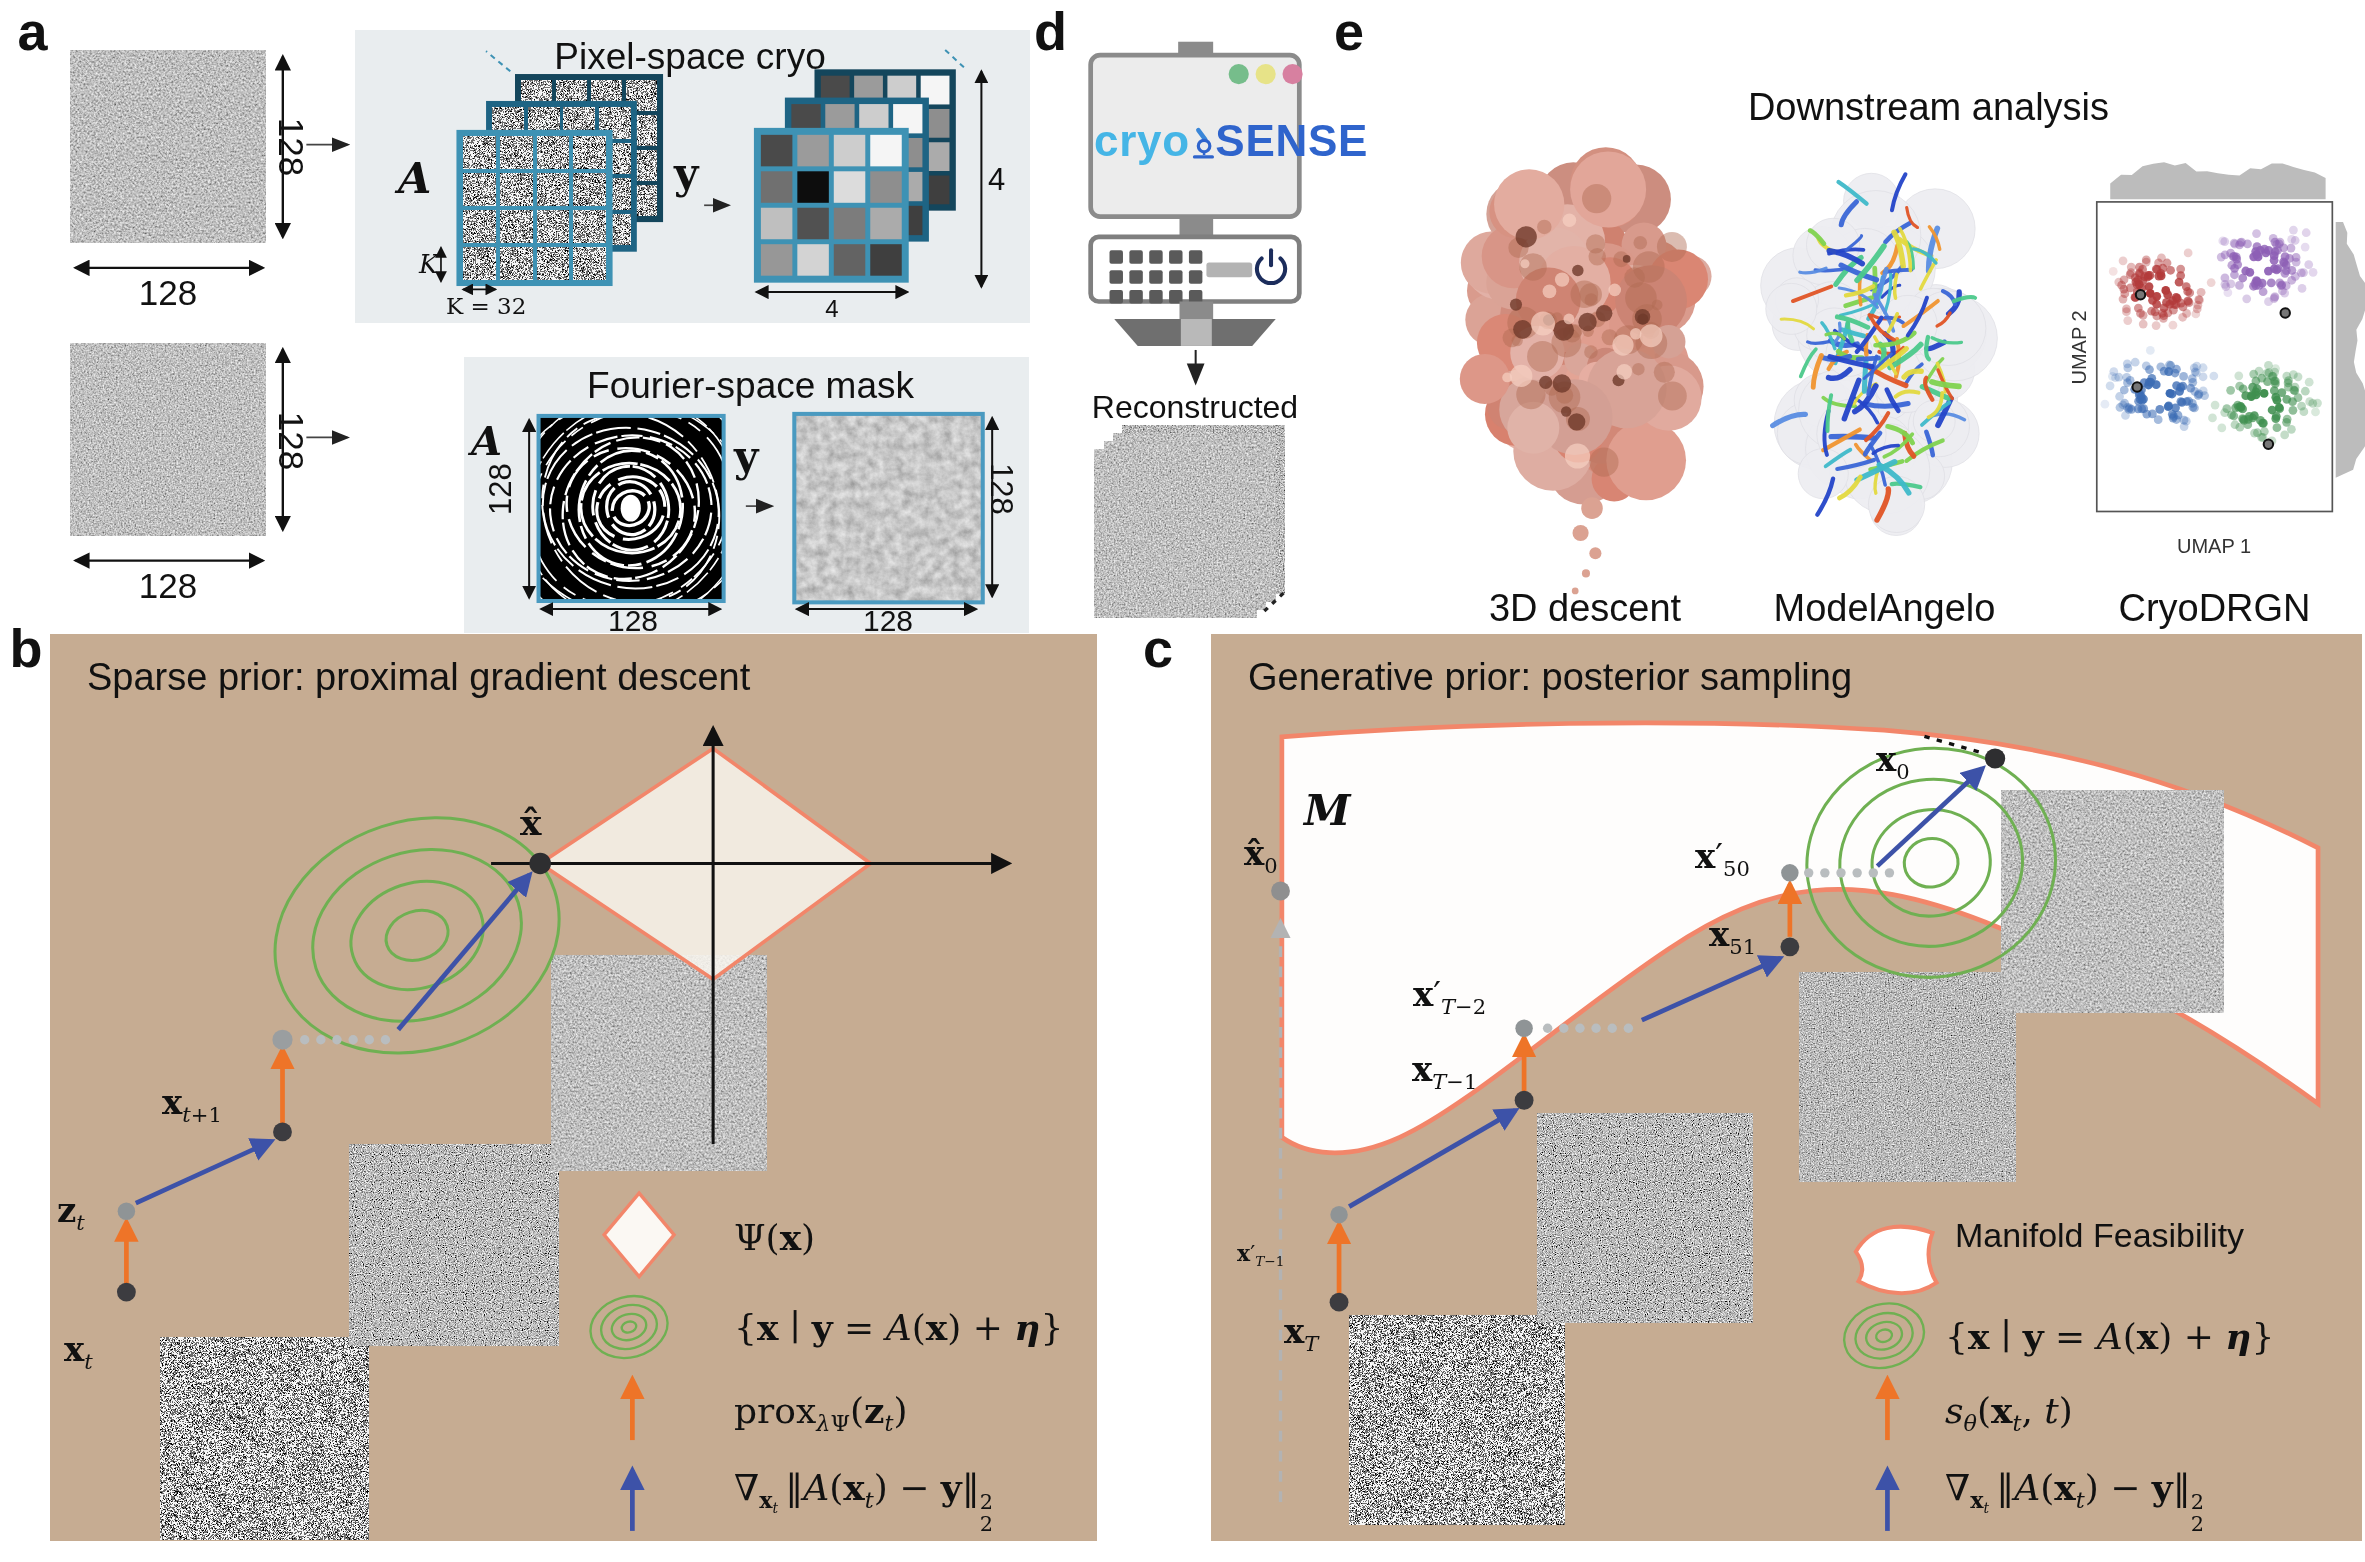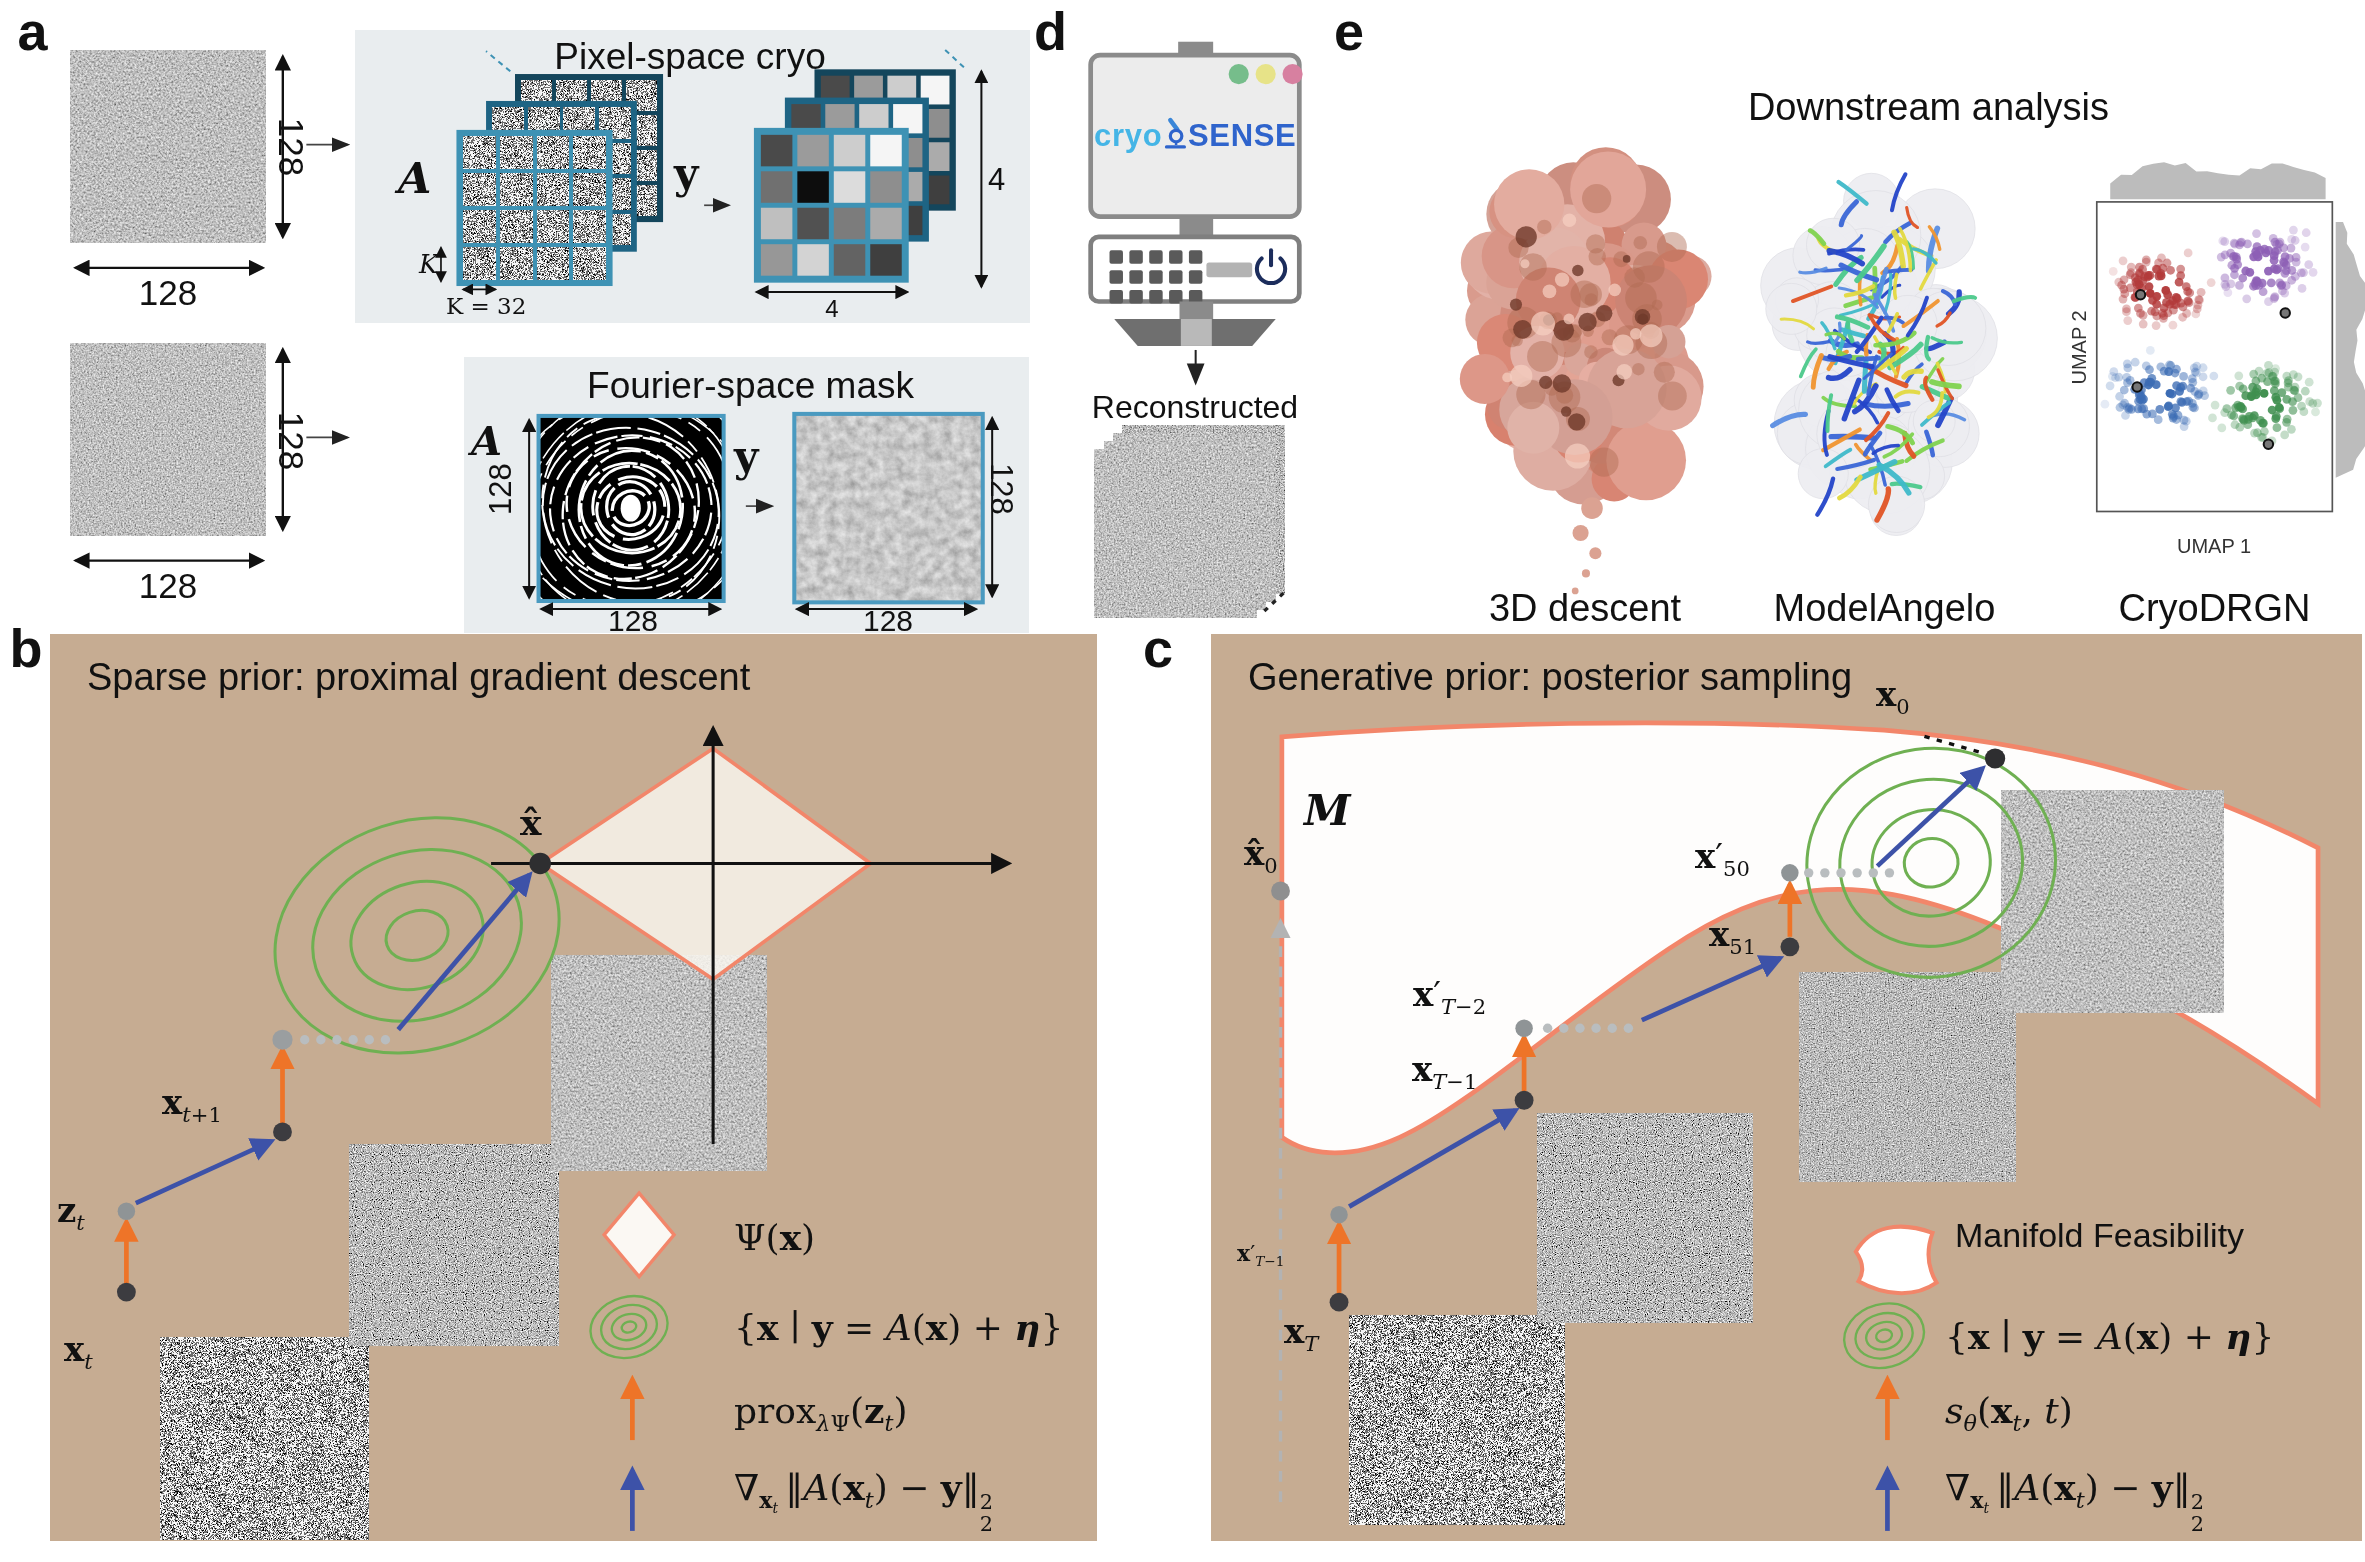--- a/index.html
+++ b/index.html
@@ -14,21 +14,21 @@
   .math{font-family:"DejaVu Serif","Liberation Serif",serif}
   .math b{font-weight:700;font-style:normal}
   .math i{font-style:italic}
   .cal{font-style:italic;font-family:"DejaVu Serif",serif}
   sub,sup{font-size:62%;line-height:0}
   .ss{display:inline-flex;flex-direction:column;font-size:58%;line-height:1.05;vertical-align:-0.45em}
   .ctr{text-align:center}
   .rot90{transform:rotate(90deg)}
   .rotm90{transform:rotate(-90deg)}
   .dim{font-size:35px}
-  .logo{font-weight:bold;font-size:31px;letter-spacing:0.7px}
+  .logo{font-weight:bold;font-size:44px;letter-spacing:0.7px}
   .logo .p1{color:#45b5e6}
   .logo .p2{color:#2f64cc}
 </style>
 </head>
 <body>
 
 <svg width="0" height="0" style="position:absolute" aria-hidden="true">
 <defs>
   <filter id="fMicro" x="0" y="0" width="100%" height="100%">
         <feTurbulence type="fractalNoise" baseFrequency="0.33" numOctaves="3" seed="7"></feTurbulence>
@@ -1222,21 +1222,21 @@
 </svg>
 <div class="lb ttl" style="left:1248px;top:656px">Generative prior: posterior sampling</div>
 <div class="lb cal" style="left:1304px;top:786px;font-size:42px;font-weight:bold">M</div>
 <div class="lb math" style="left:1244px;top:833px;font-size:34px"><b>x̂</b><sub>0</sub></div>
 <div class="lb math" style="left:1284px;top:1311px;font-size:34px"><b>x</b><sub><i>T</i></sub></div>
 <div class="lb math" style="left:1237px;top:1240px;font-size:22px"><b>x</b>′<sub><i>T</i>−1</sub></div>
 <div class="lb math" style="left:1412px;top:1049px;font-size:34px"><b>x</b><sub><i>T</i>−1</sub></div>
 <div class="lb math" style="left:1413px;top:974px;font-size:34px"><b>x</b>′<sub><i>T</i>−2</sub></div>
 <div class="lb math" style="left:1709px;top:914px;font-size:34px"><b>x</b><sub>51</sub></div>
 <div class="lb math" style="left:1695px;top:836px;font-size:34px"><b>x</b>′<sub>50</sub></div>
-<div class="lb math" style="left:1876px;top:674px;font-size:34px"><b>x</b><sub>0</sub></div>
+<div class="lb math" style="left:1876px;top:739px;font-size:34px"><b>x</b><sub>0</sub></div>
 <div class="lb" style="left:1955px;top:1235px;font-size:34px;transform:translateY(-50%)">Manifold Feasibility</div>
 <div class="lb math" style="left:1945px;top:1336px;font-size:36px;transform:translateY(-50%)">{<b>x</b> ∣ <b>y</b> = <span class="cal">A</span>(<b>x</b>) + <b><i>η</i></b>}</div>
 <div class="lb math" style="left:1945px;top:1410px;font-size:36px;transform:translateY(-50%)"><i>s</i><sub><i>θ</i></sub>(<b>x</b><sub><i>t</i></sub>, <i>t</i>)</div>
 <div class="lb math" style="left:1945px;top:1501px;font-size:36px;transform:translateY(-50%)">∇<sub><b>x</b><sub><i>t</i></sub></sub> ‖<span class="cal">A</span>(<b>x</b><sub><i>t</i></sub>) − <b>y</b>‖<span class="ss">
       <span>2</span>
       <span>2</span>
     </span></div>
 
 
 </body></html>

